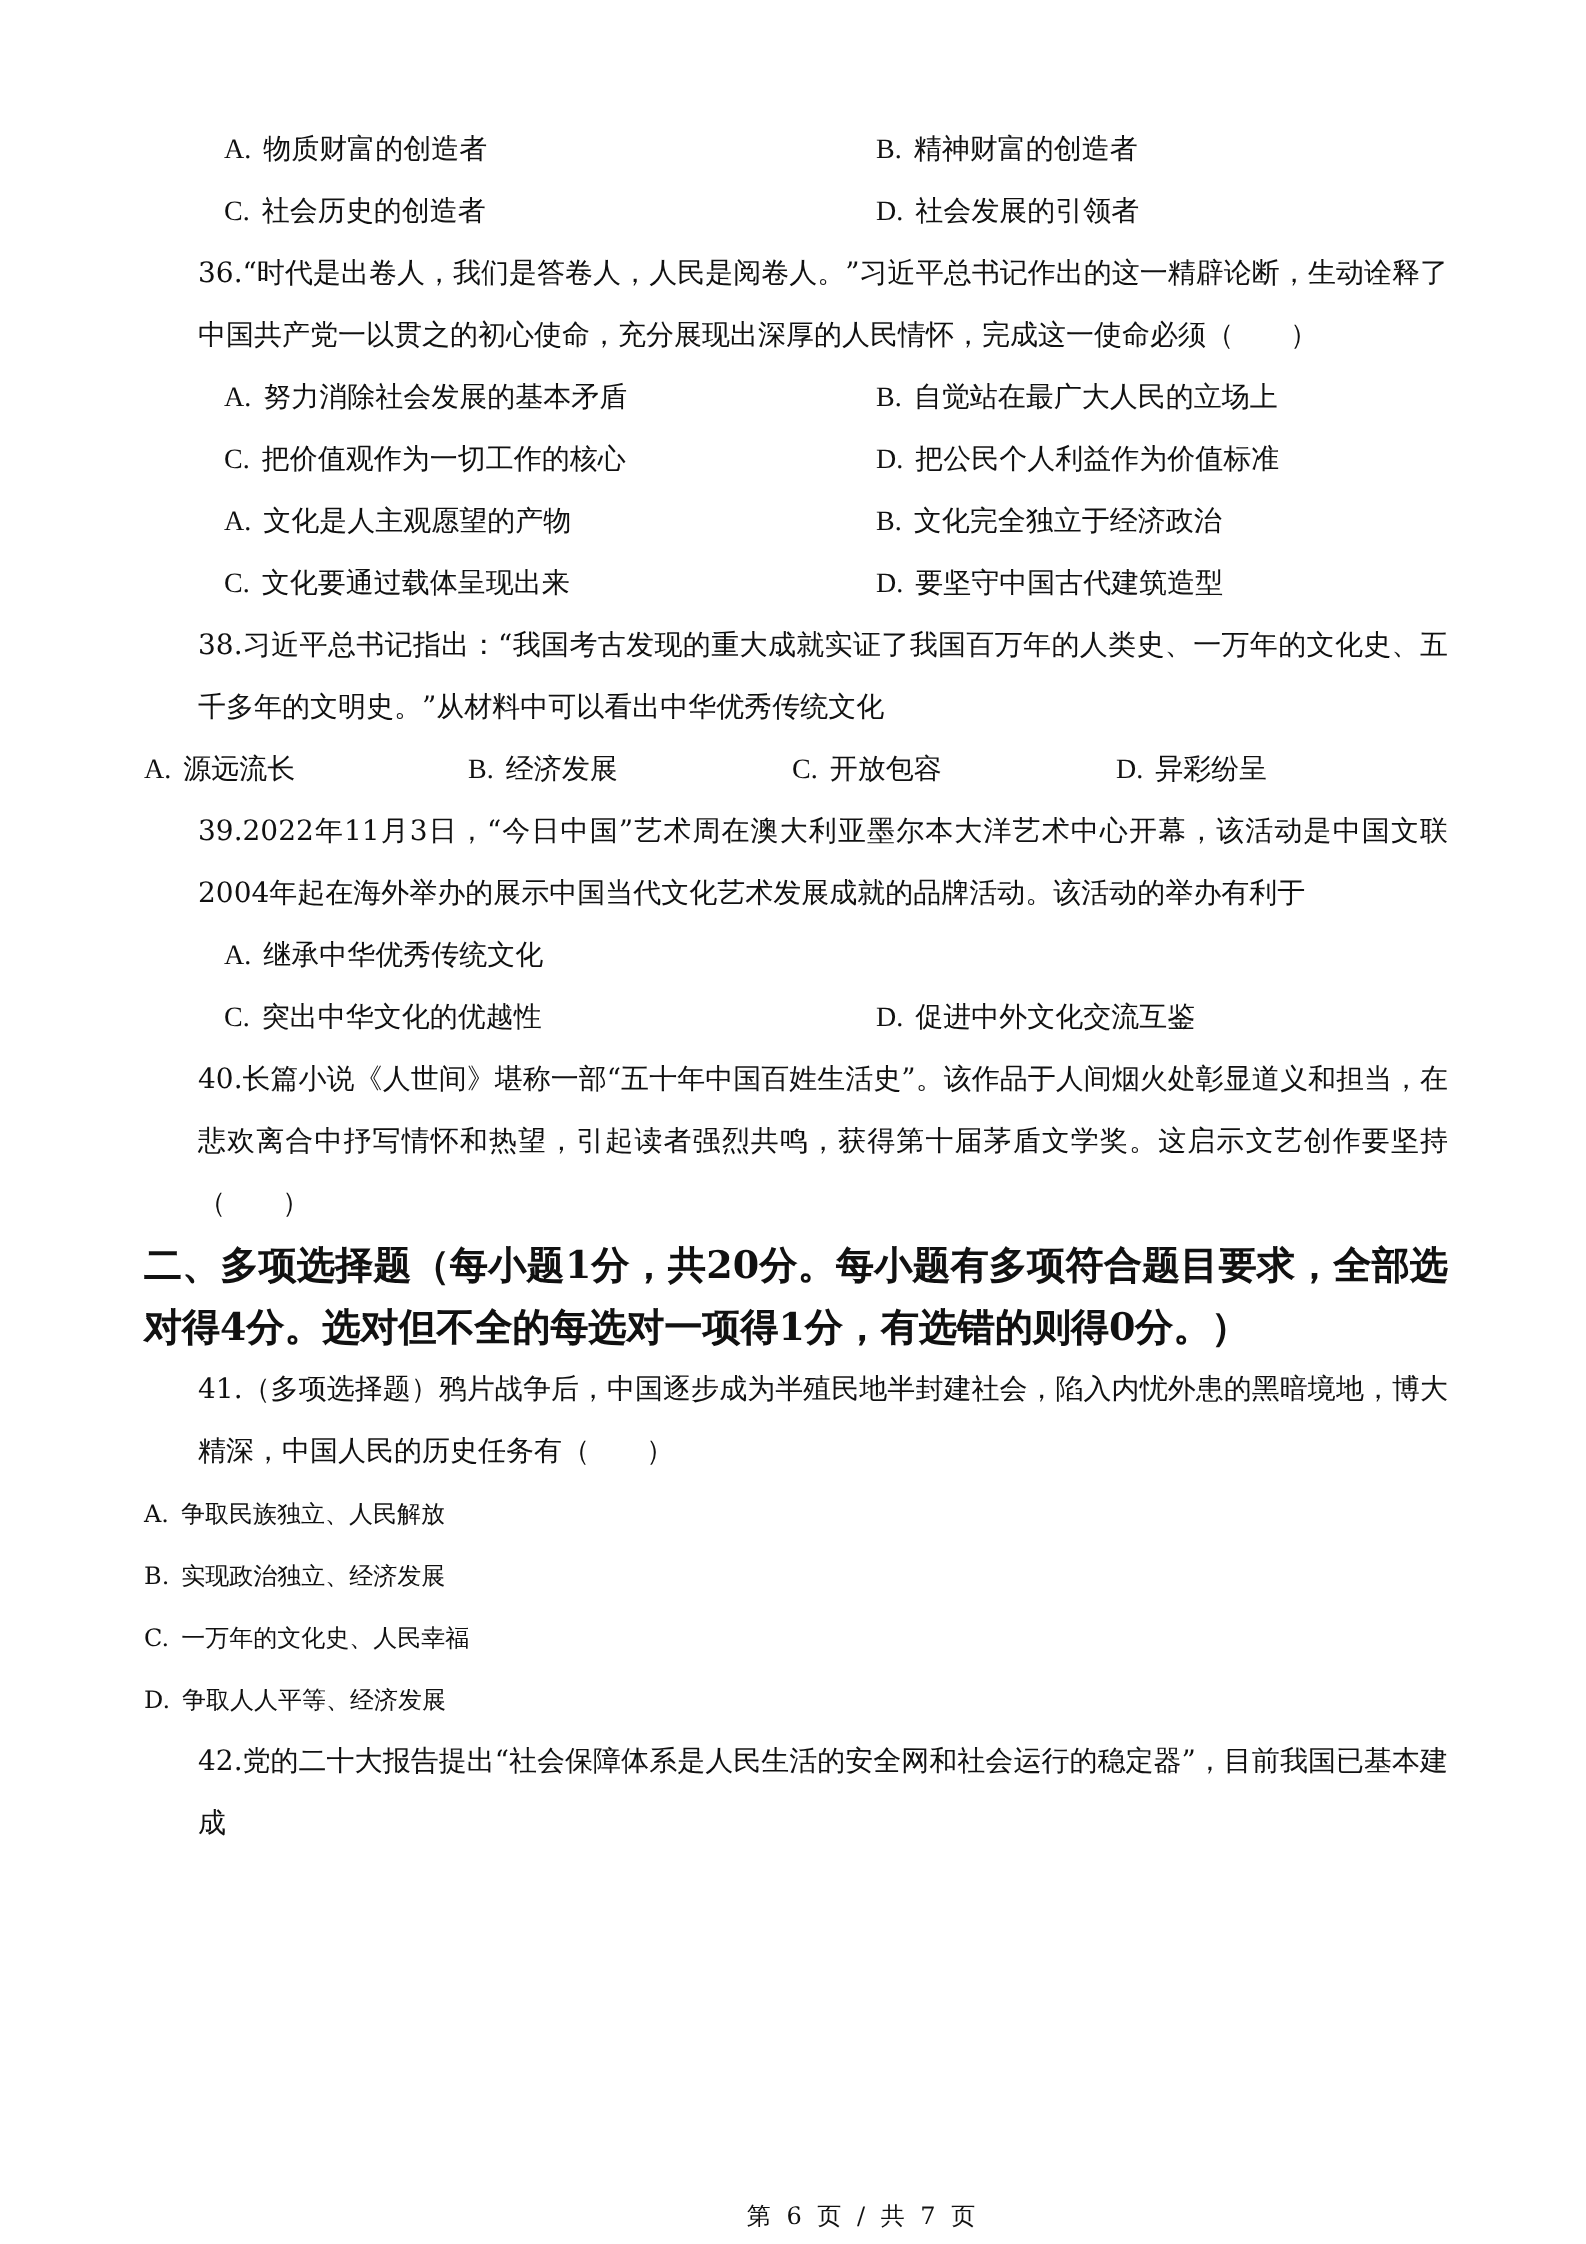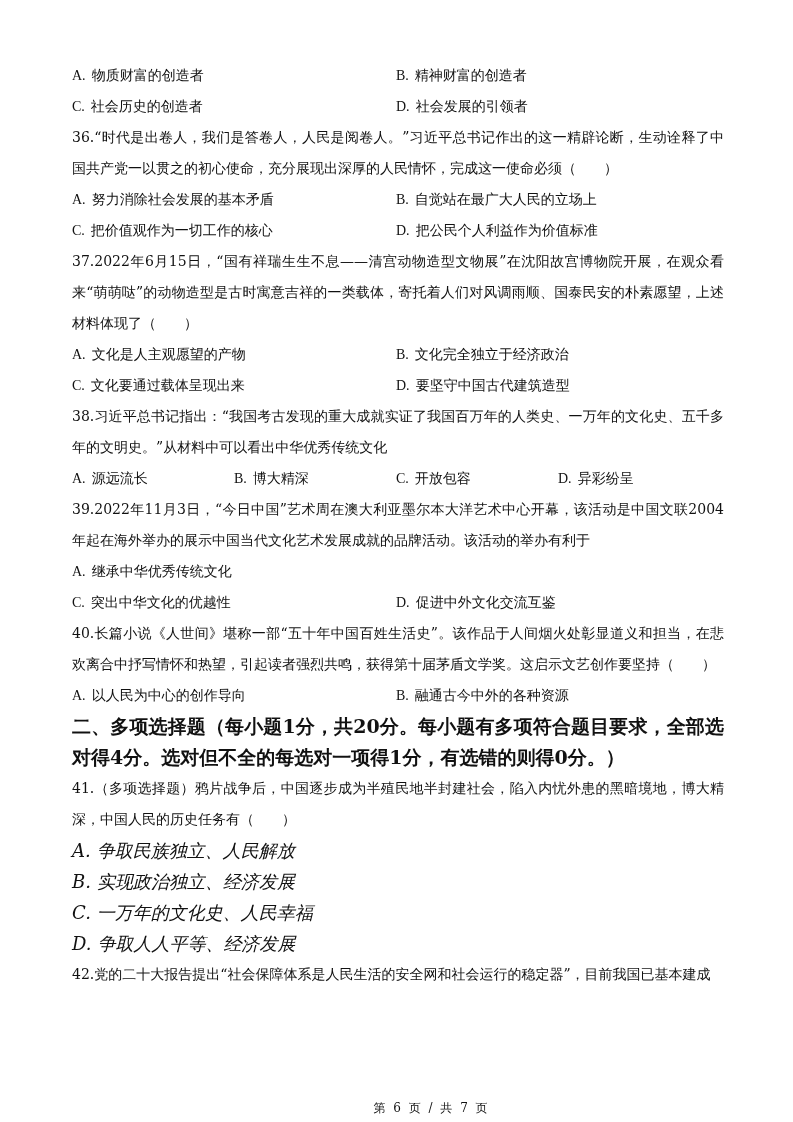--- a/index.html
+++ b/index.html
@@ -1,22 +1,22 @@
 <!DOCTYPE html>
 <html><head>
 <meta charset="utf-8">
 <style>
   html, body { margin: 0; padding: 0; background: #ffffff; }
   body { width: 793px; height: 1122px; position: relative; overflow: hidden;
          font-family: "DejaVu Serif", "Liberation Serif", serif; color: #111; }
   .page { position: absolute; left: 72px; top: 60px; width: 652px; }
-  .line { height: 31px; line-height: 31px; font-size: 18px; white-space: nowrap; font-style: italic; }
-  .stem { font-size: 14px; line-height: 31px; text-align: justify; }
+  .line { height: 31px; line-height: 31px; font-size: 12px; white-space: nowrap; }
+  .stem { font-size: 14px; line-height: 31px; text-align: justify; margin-left: 27px; }
   .opts2 { display: flex; height: 31px; line-height: 31px; font-size: 14px; }
-  .opts2 .opt { width: 324px; white-space: nowrap; }
+  .opts2 .opt { width: 324px; white-space: nowrap; margin-left: 40px; }
   .opts4 { display: flex; height: 31px; line-height: 31px; font-size: 14px; align-items: flex-end; }
   .opts4 .opt { width: 162px; white-space: nowrap; }
   .opt .key { margin-right: 6px; font-family: "Liberation Serif", serif; }
   .section { font-weight: bold; font-size: 19px; line-height: 31px; text-align: justify; }
   .footer { position: absolute; left: 0; width: 793px; top: 1100px; text-align: center; font-size: 12px; letter-spacing: 2px; padding-left: 35px; }
 </style>
 </head>
 <body>
 
 <div class="page">
@@ -36,58 +36,53 @@
       <div class="opt"><span class="key">A.</span><span>努力消除社会发展的基本矛盾</span></div>
       <div class="opt"><span class="key">B.</span><span>自觉站在最广大人民的立场上</span></div>
     </div>
     <div class="opts2">
       <div class="opt"><span class="key">C.</span><span>把价值观作为一切工作的核心</span></div>
       <div class="opt"><span class="key">D.</span><span>把公民个人利益作为价值标准</span></div>
     </div>
   </div>
 
   <div class="question">
-    <div class="stem"><span>37.</span><span>2022年6月15日，“国有祥瑞生生不息——清宫动物造型文物展”在沈阳故宫博物院开展，在观众看来“萌萌哒”的动物造型是古时寓意吉祥的一类载体，寄托着人们对风调雨顺、国泰民安的朴素愿望，上述材料体现了（　　）</span></div>
     <div class="opts2">
       <div class="opt"><span class="key">A.</span><span>文化是人主观愿望的产物</span></div>
       <div class="opt"><span class="key">B.</span><span>文化完全独立于经济政治</span></div>
     </div>
     <div class="opts2">
       <div class="opt"><span class="key">C.</span><span>文化要通过载体呈现出来</span></div>
       <div class="opt"><span class="key">D.</span><span>要坚守中国古代建筑造型</span></div>
     </div>
   </div>
 
   <div class="question">
     <div class="stem"><span>38.</span><span>习近平总书记指出：“我国考古发现的重大成就实证了我国百万年的人类史、一万年的文化史、五千多年的文明史。”从材料中可以看出中华优秀传统文化</span></div>
     <div class="opts4">
       <div class="opt"><span class="key">A.</span><span>源远流长</span></div>
-      <div class="opt"><span class="key">B.</span><span>博大精深</span></div>
+      <div class="opt"><span class="key">B.</span><span>经济发展</span></div>
       <div class="opt"><span class="key">C.</span><span>开放包容</span></div>
       <div class="opt"><span class="key">D.</span><span>异彩纷呈</span></div>
     </div>
   </div>
 
   <div class="question">
     <div class="stem"><span>39.</span><span>2022年11月3日，“今日中国”艺术周在澳大利亚墨尔本大洋艺术中心开幕，该活动是中国文联2004年起在海外举办的展示中国当代文化艺术发展成就的品牌活动。该活动的举办有利于</span></div>
     <div class="opts2">
       <div class="opt"><span class="key">A.</span><span>继承中华优秀传统文化</span></div>
     </div>
     <div class="opts2">
       <div class="opt"><span class="key">C.</span><span>突出中华文化的优越性</span></div>
       <div class="opt"><span class="key">D.</span><span>促进中外文化交流互鉴</span></div>
     </div>
   </div>
 
   <div class="question">
     <div class="stem"><span>40.</span><span>长篇小说《人世间》堪称一部“五十年中国百姓生活史”。该作品于人间烟火处彰显道义和担当，在悲欢离合中抒写情怀和热望，引起读者强烈共鸣，获得第十届茅盾文学奖。这启示文艺创作要坚持（　　）</span></div>
-    <div class="opts2">
-      <div class="opt"><span class="key">A.</span><span>以人民为中心的创作导向</span></div>
-      <div class="opt"><span class="key">B.</span><span>融通古今中外的各种资源</span></div>
-    </div>
   </div>
 
   <div class="section">二、多项选择题（每小题1分，共20分。每小题有多项符合题目要求，全部选对得4分。选对但不全的每选对一项得1分，有选错的则得0分。）</div>
 
   <div class="question">
     <div class="stem"><span>41.</span><span>（多项选择题）鸦片战争后，中国逐步成为半殖民地半封建社会，陷入内忧外患的黑暗境地，博大精深，中国人民的历史任务有（　　）</span></div>
     <div class="line"><span class="key" style="margin-right:6px">A.</span><span>争取民族独立、人民解放</span></div>
     <div class="line"><span class="key" style="margin-right:6px">B.</span><span>实现政治独立、经济发展</span></div>
     <div class="line"><span class="key" style="margin-right:6px">C.</span><span>一万年的文化史、人民幸福</span></div>
     <div class="line"><span class="key" style="margin-right:6px">D.</span><span>争取人人平等、经济发展</span></div>

